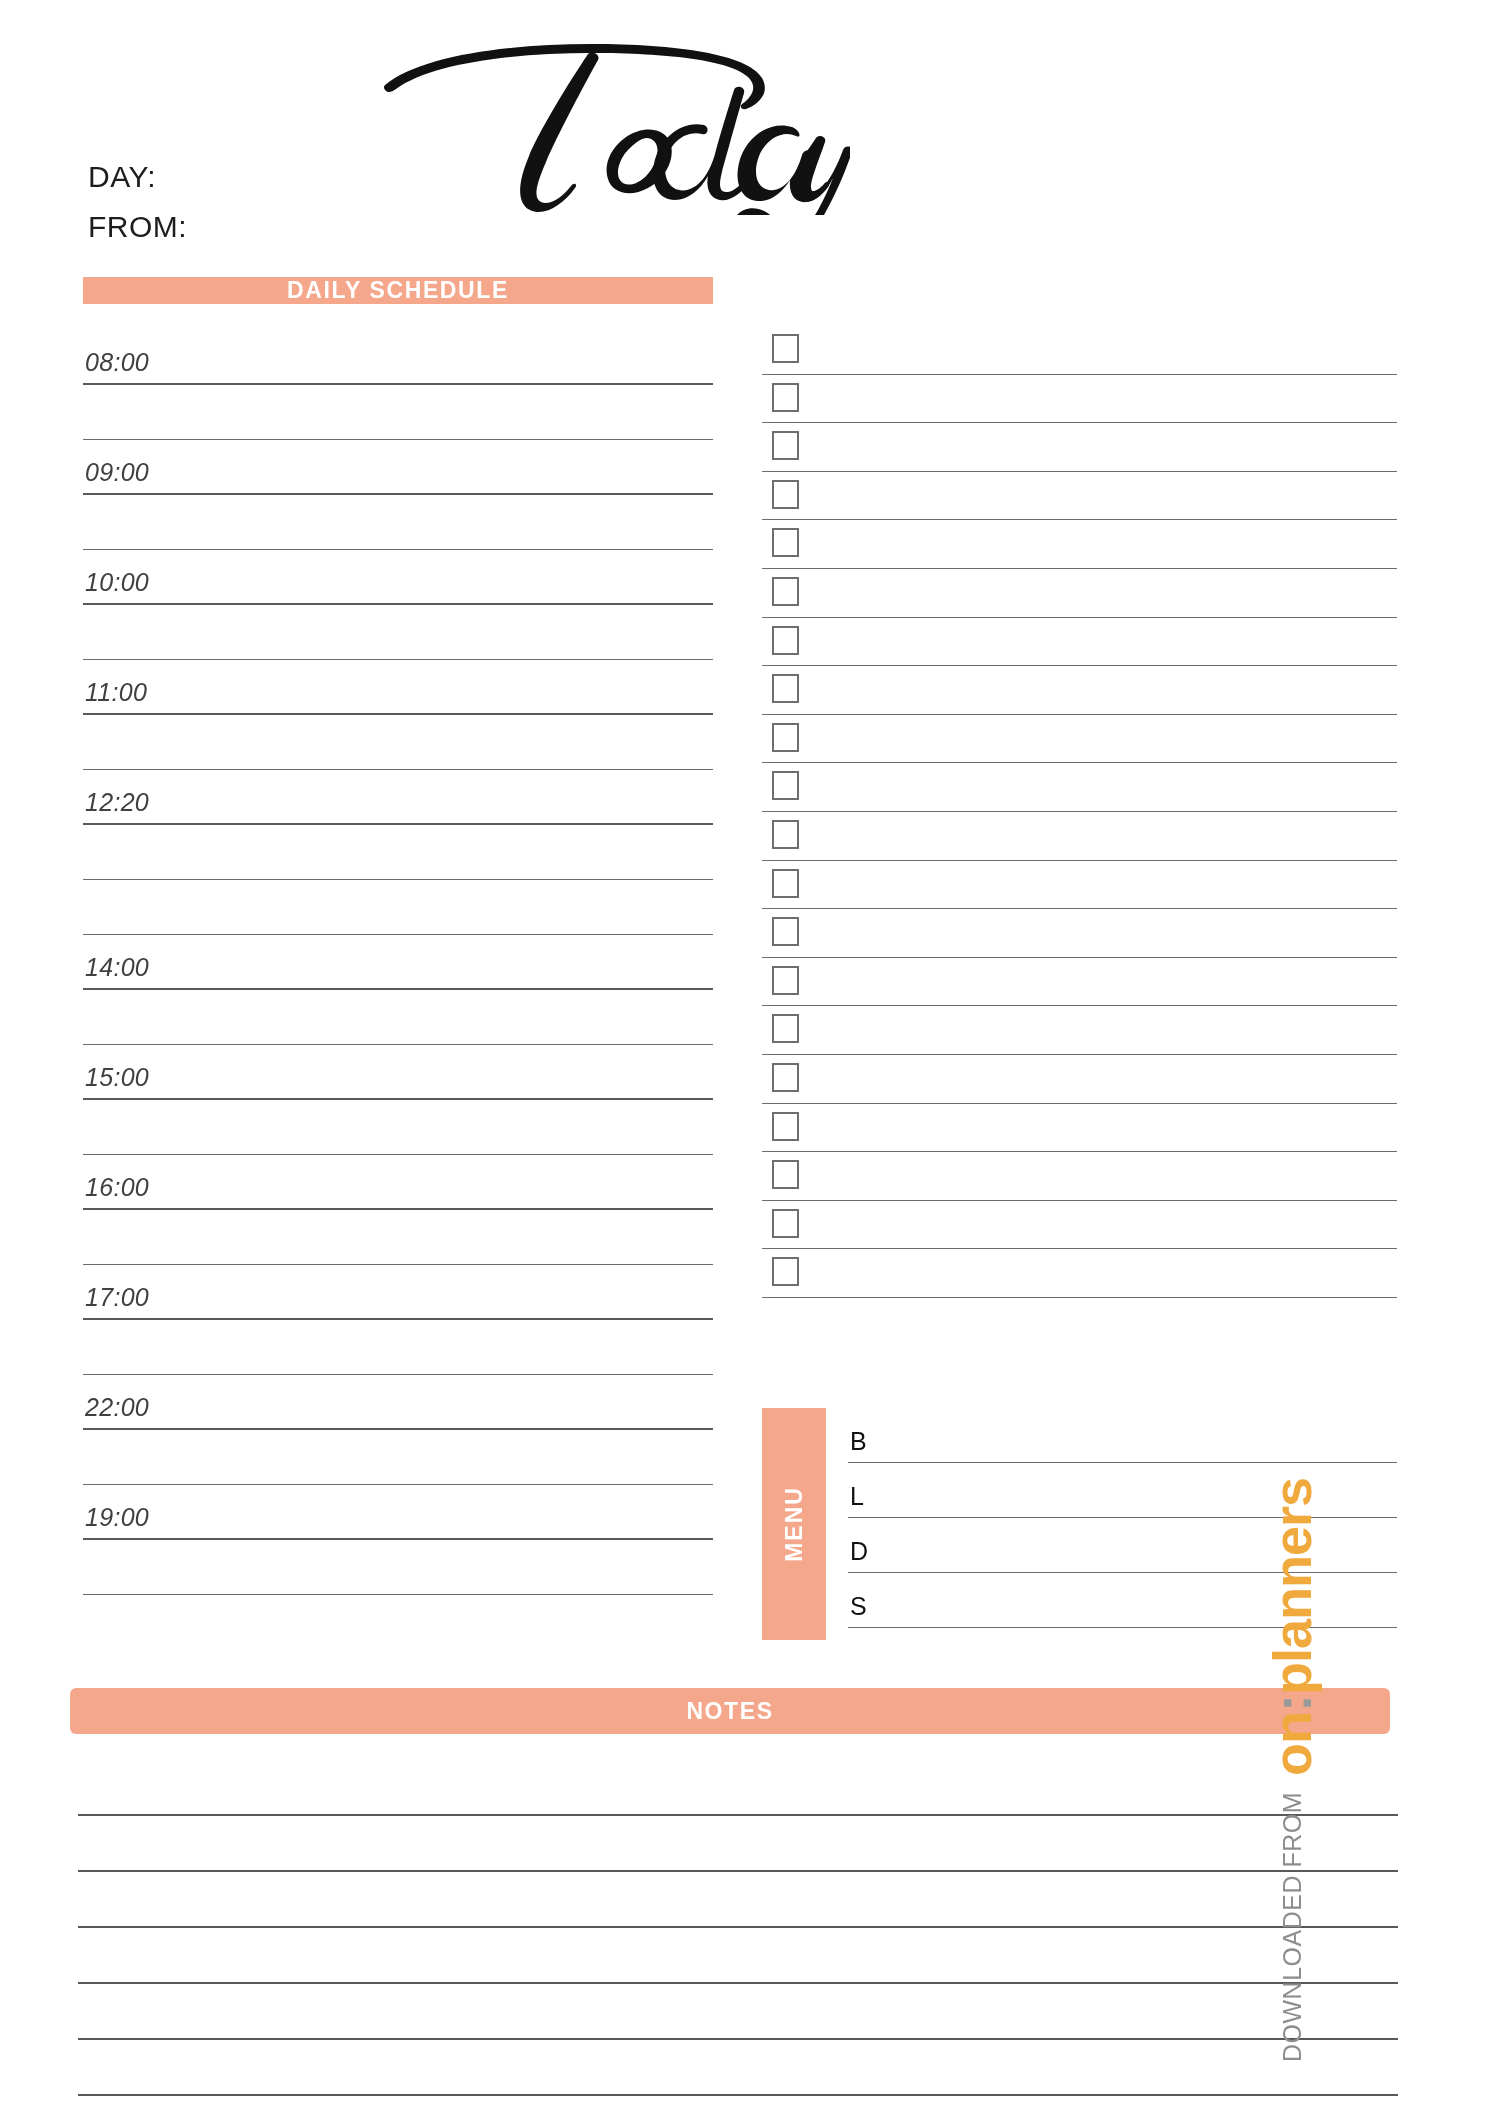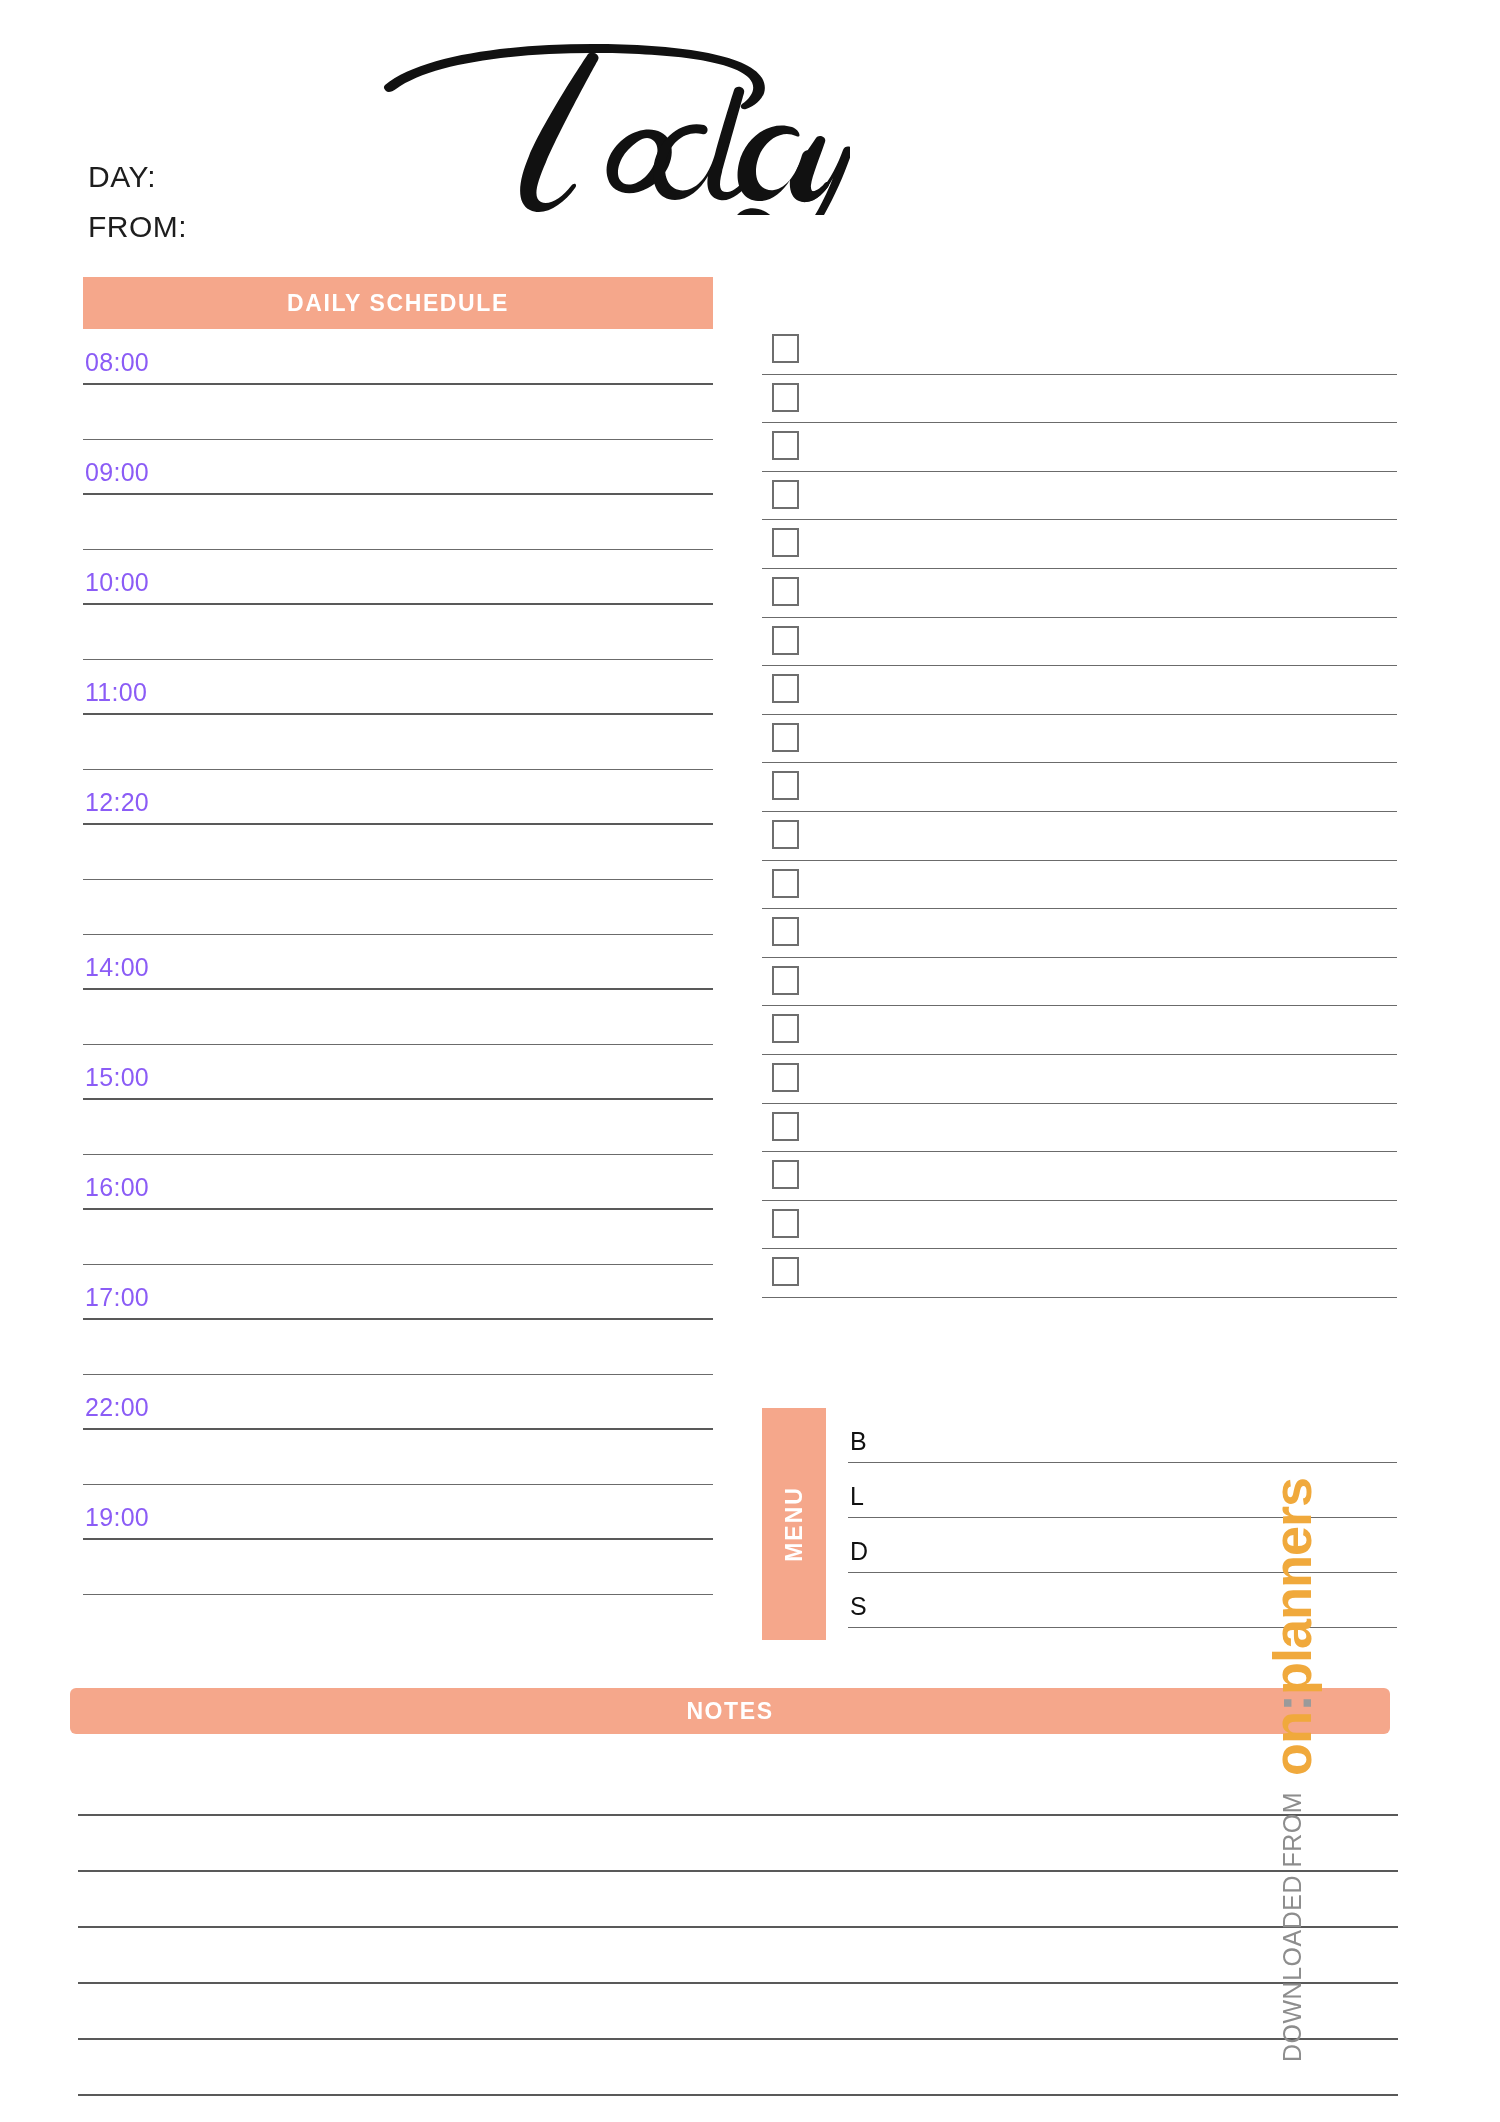--- a/index.html
+++ b/index.html
@@ -54,21 +54,21 @@
     display: flex;
     align-items: center;
     justify-content: center;
     box-sizing: border-box;
   }
 
   .bar-schedule {
     left: 83px;
     top: 277px;
     width: 630px;
-    height: 52px;
+    height: 27px;
   }
   .bar-todo {
     left: 762px;
     top: 277px;
     width: 635px;
     height: 43px;
   }
   .bar-notes {
     left: 70px;
     top: 1688px;
@@ -89,22 +89,23 @@
     height: 55px;
     border-bottom: 2px solid #595959;
     box-sizing: border-box;
   }
   .sched-row.half { border-bottom: 1.5px solid #6b6b6b; }
   .sched-time {
     position: absolute;
     left: 2px;
     bottom: 6px;
     font-size: 25px;
-    color: #8b5cf6;
+    color: #404040;
     letter-spacing: 0.3px;
+    font-style: italic;
   }
 
   
   .todo {
     position: absolute;
     left: 762px;
     top: 326px;
     width: 635px;
   }
   .todo-row {

